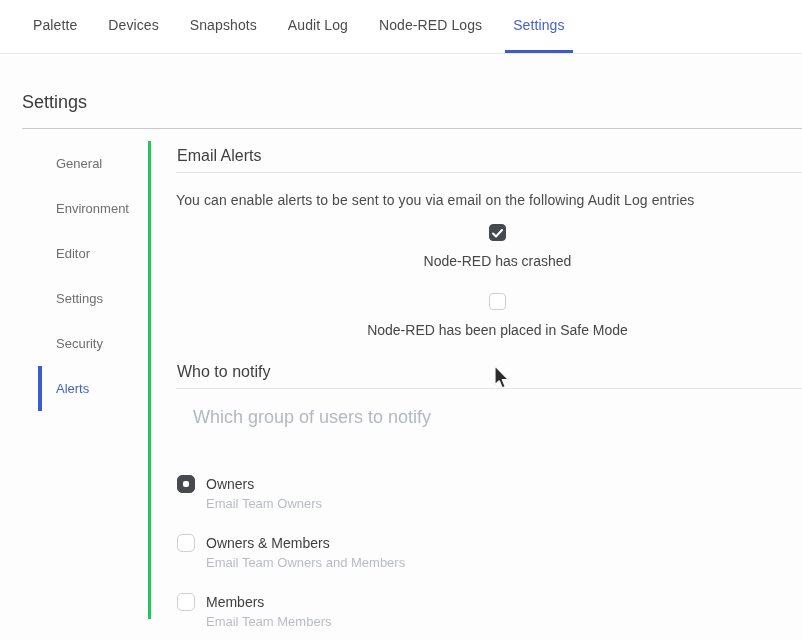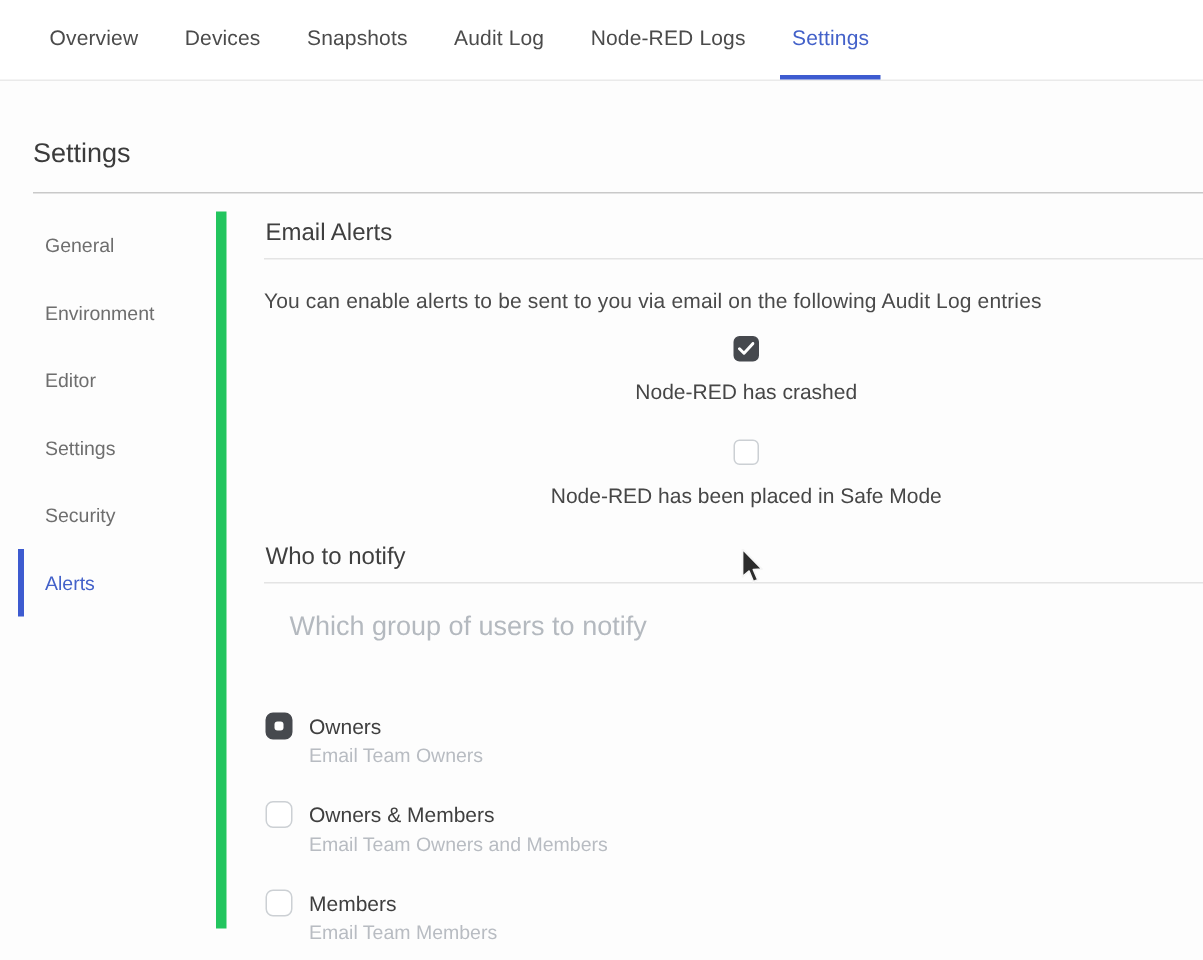--- a/index.html
+++ b/index.html
@@ -35,22 +35,22 @@
   .title-divider {
     border:none; border-top:1px solid #c9c9c9;
     margin:15px 0 0 22px;
   }
 
   
   .content { display:flex; align-items:flex-start; }
   .sidebar {
     width:151px; flex:0 0 151px;
     margin-top:12px; height:478px;
-    border-right:7px solid #22c55e;
-    padding-left:12px;
+    border-right:3px solid #22c55e;
+    padding-left:38px;
   }
   .sidebar-item {
     height:45px; display:flex; align-items:center;
     font-size:13px; color:#6e6e6e;
     border-left:4px solid transparent; padding-left:14px;
     cursor:pointer;
   }
   .sidebar-item.active { color:#4361c9; border-left-color:#3d5bd0; }
 
   .main { flex:1; padding-left:25px; min-width:0; }
@@ -116,21 +116,21 @@
   
   .cursor {
     position:absolute; left:494px; top:366px;
     width:17px; height:24px; pointer-events:none;
   }
 </style>
 </head>
 <body>
 
 <nav class="nav">
-  <div class="tab">Overview</div>
+  <div class="tab">Palette</div>
   <div class="tab">Devices</div>
   <div class="tab">Snapshots</div>
   <div class="tab">Audit Log</div>
   <div class="tab">Node-RED Logs</div>
   <div class="tab active">Settings</div>
 </nav>
 
 <h1 class="page-title">Settings</h1>
 <hr class="title-divider">
 

